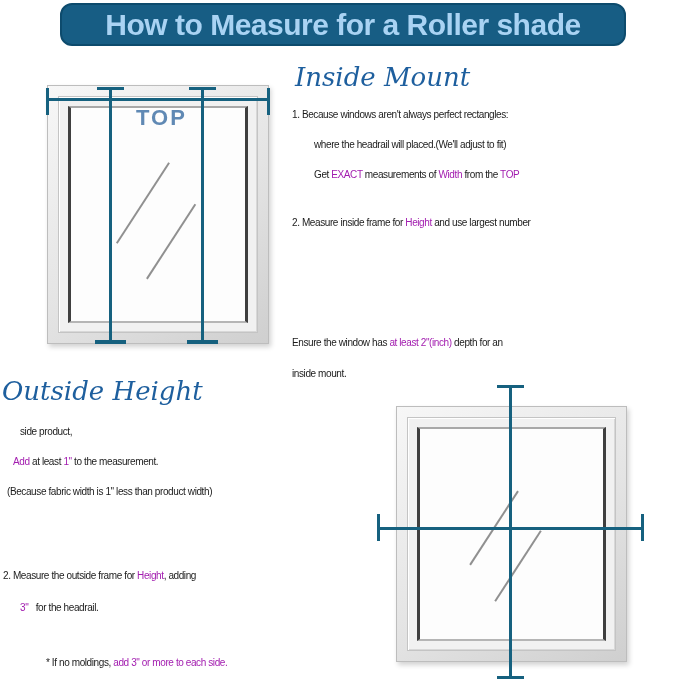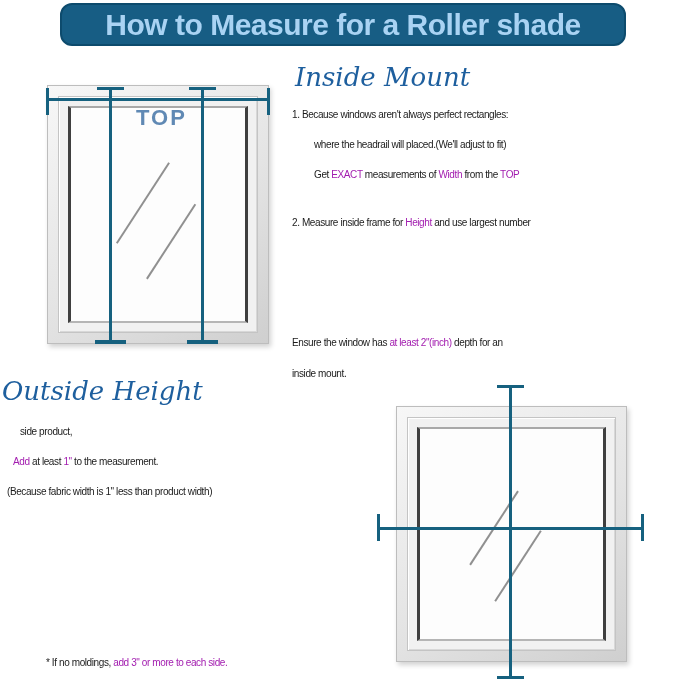--- a/index.html
+++ b/index.html
@@ -90,20 +90,24 @@
   </div>
 
   <div class="heading" style="left:2px;top:376px;">Outside Height</div>
 
   <div class="tblock" style="left:3px;top:417px;">
     <div class="tline ind17"><span>side product,</span></div>
     <div class="tline ind10"><span class="accent">Add</span><span> at least </span><span class="accent">1"</span><span> to the measurement.</span></div>
     <div class="tline ind4"><span>(Because fabric width is 1" less than product width)</span></div>
   </div>
 
+  <div class="tblock lh32" style="left:3px;top:560px;">
+    <div class="tline"><span>2. Measure the outside frame for </span><span class="accent">Height</span><span>, adding</span></div>
+    <div class="tline ind17"><span class="accent gap-after">3"</span><span> for the headrail.</span></div>
+  </div>
 
   <div class="tblock" style="left:2px;top:648px;margin-left:44px;">
     <div class="tline"><span>* If no moldings, </span><span class="accent">add 3" or more to each side.</span></div>
   </div>
 
   <div class="window" style="left:396px;top:406px;width:231px;height:256px;">
     <div class="w-outer"></div>
     <div class="w-mid"></div>
     <div class="w-glass">
       <i class="gl" style="left:40%;top:26%;height:42%;"></i>

